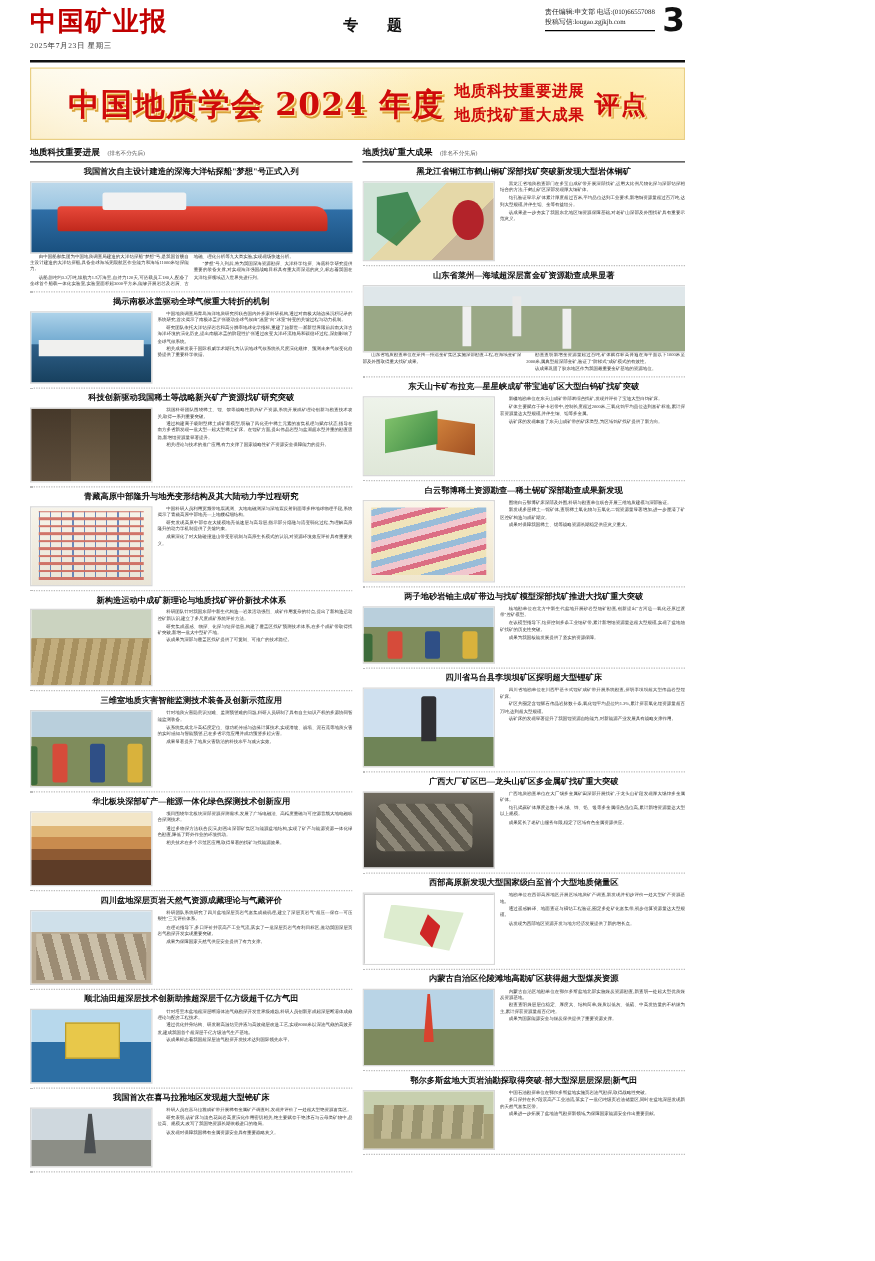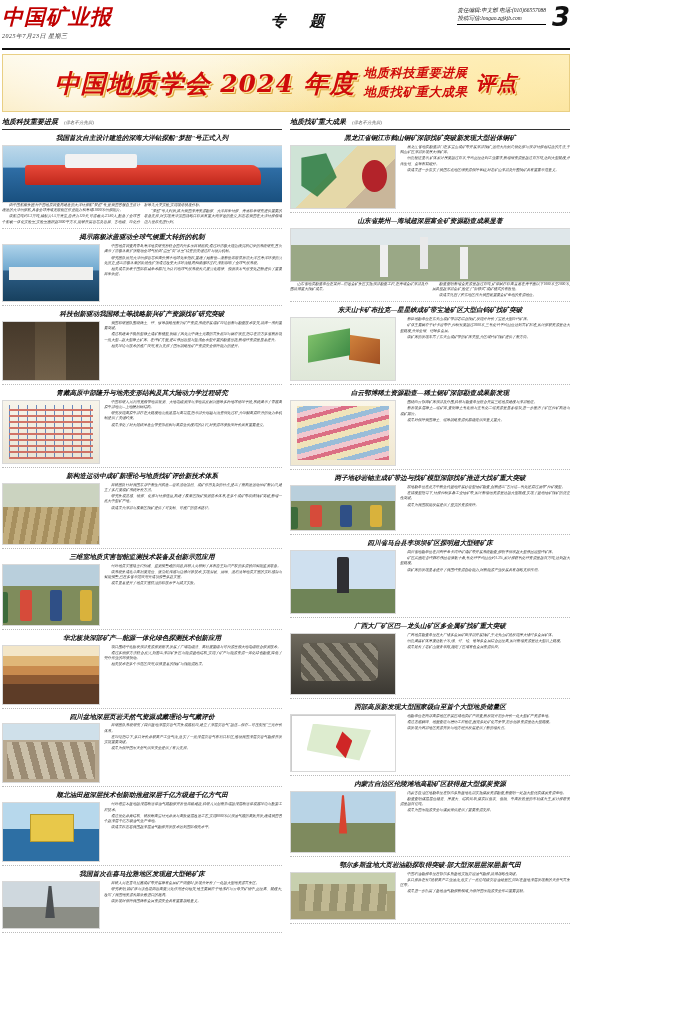--- a/index.html
+++ b/index.html
@@ -4,28 +4,28 @@
 <style>
   html,body{margin:0;padding:0;}
   body{
     width:700px;height:1009px;
     background:#ffffff;
     font-family:"Liberation Serif", serif;
     color:#111;
     overflow:hidden;
     position:relative;
   }
-  .page{width:572px;height:1009px;position:relative;box-sizing:border-box;padding:0 2px;font-style:italic;}
+  .page{width:572px;height:1009px;position:relative;box-sizing:border-box;padding:0 24px;}
 
   
   .masthead{display:flex;align-items:flex-start;justify-content:space-between;height:42px;padding-top:6px;border-bottom:2px solid #111;}
   .mast-left{display:flex;flex-direction:column;}
   .logo{color:#c00000;font-size:21px;font-weight:bold;letter-spacing:1px;font-family:"DejaVu Serif",serif;line-height:1;}
   .mast-date{font-size:6px;color:#333;margin-top:5px;letter-spacing:.5px;}
-  .mast-center{font-size:15px;letter-spacing:10px;font-weight:bold;margin-top:6px;margin-left:36px;}
+  .mast-center{font-size:12px;letter-spacing:10px;font-weight:bold;margin-top:6px;margin-left:36px;}
   .mast-right{display:flex;align-items:flex-start;gap:6px;}
   .mast-meta{font-size:5.5px;line-height:1.5;color:#222;text-align:left;border-bottom:1px solid #000;padding-bottom:1px;}
   .mast-meta div{white-space:nowrap;}
   .pagenum{font-size:26px;font-weight:bold;line-height:.9;font-family:"DejaVu Sans",sans-serif;}
 
   
   .banner{height:56px;margin-top:4px;display:flex;align-items:center;justify-content:center;gap:8px;
     background:linear-gradient(180deg,#fdf5d8 0%,#fbe9b4 55%,#f7dd94 100%);
     border:1px solid #e9cf84;position:relative;overflow:hidden;}
   .banner:before{content:"";position:absolute;inset:0;background:

